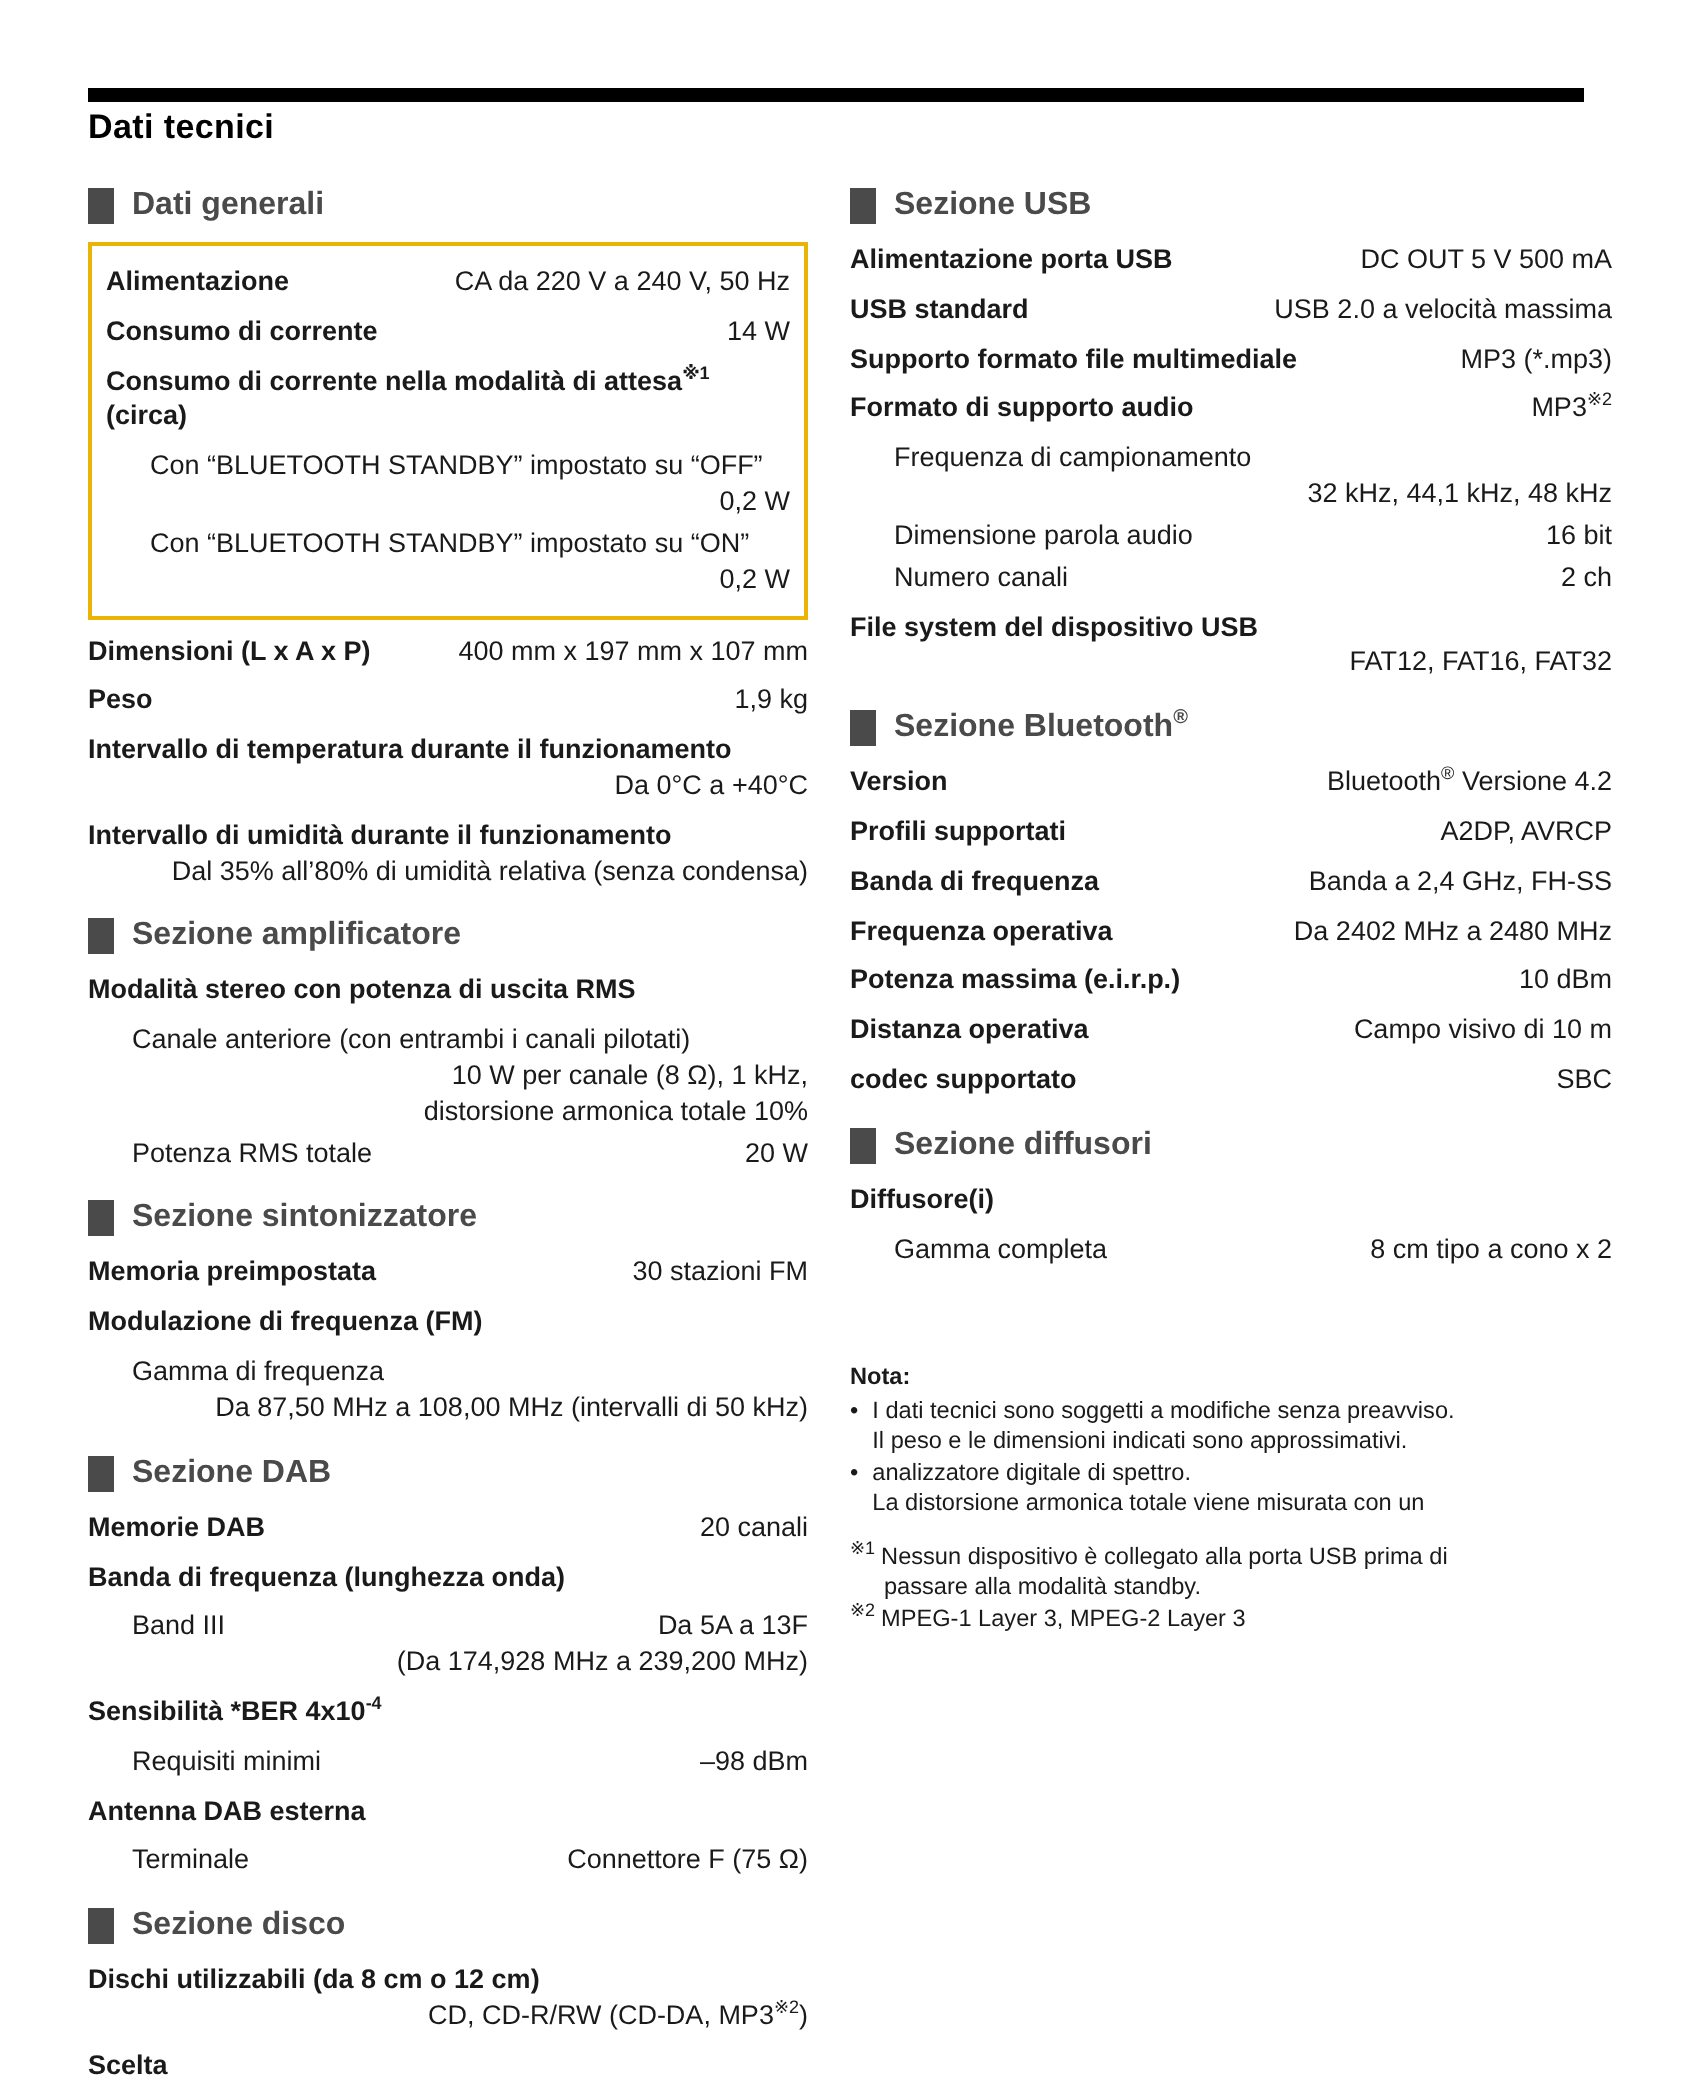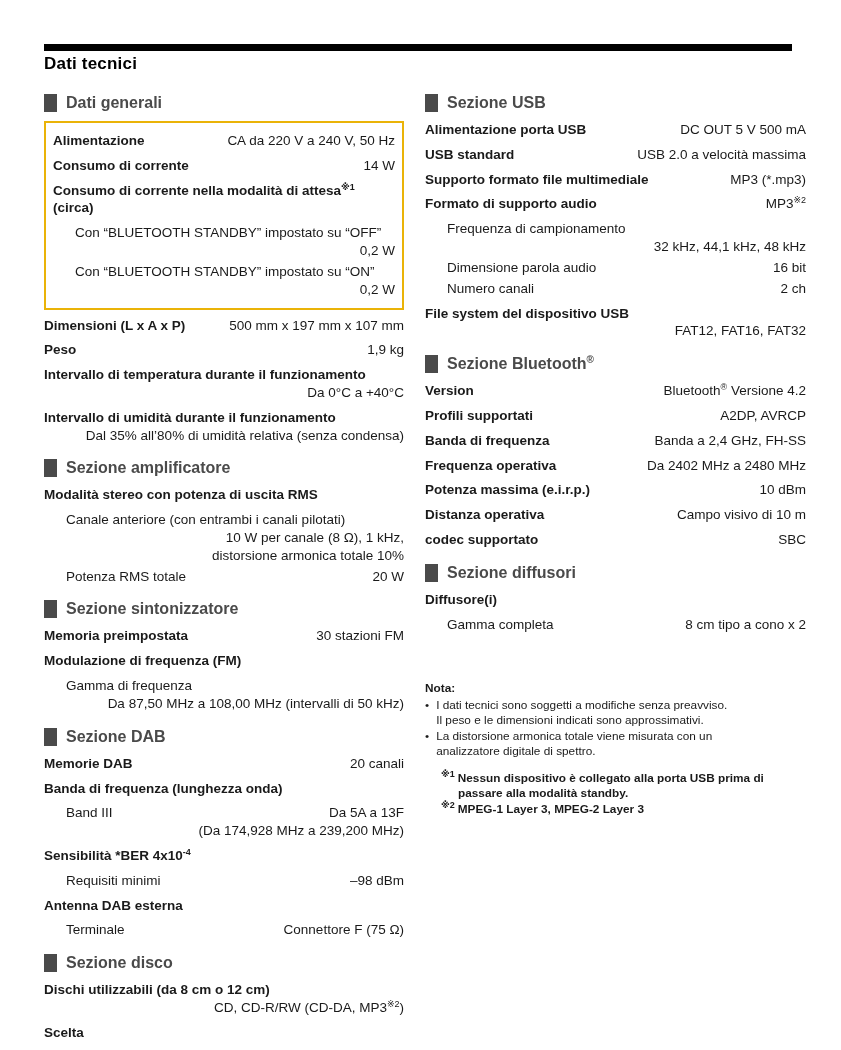--- a/index.html
+++ b/index.html
@@ -55,21 +55,21 @@
   .lbl2 { font-weight: bold; }
   .val { text-align: right; white-space: nowrap; margin-left: 10px; }
   .val-line { text-align: right; }
   sup { font-size: 9px; line-height: 0; vertical-align: super; }
 
   .nota { margin-top: 14px; font-size: 11.8px; line-height: 1.28; }
   .nota-title { font-weight: bold; margin-bottom: 1px; margin-top: 48px; }
   .bullet { display: flex; gap: 7px; margin: 1px 0; }
   .bullet-marker { flex: 0 0 auto; }
   .footnotes { margin-top: 12px; }
-  .footnote { padding-left: 17px; text-indent: -17px; margin: 1px 16px; font-weight: bold; }
+  .footnote { padding-left: 17px; text-indent: -17px; margin: 1px 0; }
   .footnote sup { margin-right: 3px; }
 </style>
 </head>
 <body>
 
 <div class="page">
   <div class="top-rule"></div>
   <h1 class="page-title" style="margin:0">Dati tecnici</h1>
   <div class="columns">
     <div class="col col-0">
@@ -106,21 +106,21 @@
             <div class="entry sub">
               <div class="row-line">
                 <span class="lbl plain indent1">Con “BLUETOOTH STANDBY” impostato su “ON”</span>
               </div>
               <div class="val-line">0,2 W</div>
             </div>
           </div>
           <div class="entry">
             <div class="row-line">
               <span class="lbl">Dimensioni (L x A x P)</span>
-              <span class="val">500 mm x 197 mm x 107 mm</span>
+              <span class="val">400 mm x 197 mm x 107 mm</span>
             </div>
           </div>
           <div class="entry">
             <div class="row-line">
               <span class="lbl">Peso</span>
               <span class="val">1,9 kg</span>
             </div>
           </div>
           <div class="entry">
             <div class="row-line">
@@ -371,22 +371,22 @@
           <div class="bullet">
             <span class="bullet-marker">•</span>
             <div>
               <div>I dati tecnici sono soggetti a modifiche senza preavviso.</div>
               <div>Il peso e le dimensioni indicati sono approssimativi.</div>
             </div>
           </div>
           <div class="bullet">
             <span class="bullet-marker">•</span>
             <div>
+              <div>analizzatore digitale di spettro.</div>
               <div>La distorsione armonica totale viene misurata con un</div>
-              <div>analizzatore digitale di spettro.</div>
             </div>
           </div>
           <div class="footnotes">
             <div class="footnote"><sup>※1</sup>Nessun dispositivo è collegato alla porta USB prima di<br>passare alla modalità standby.</div>
             <div class="footnote"><sup>※2</sup>MPEG-1 Layer 3, MPEG-2 Layer 3</div>
           </div>
         </div>
       </div>
   </div>
 </div>

